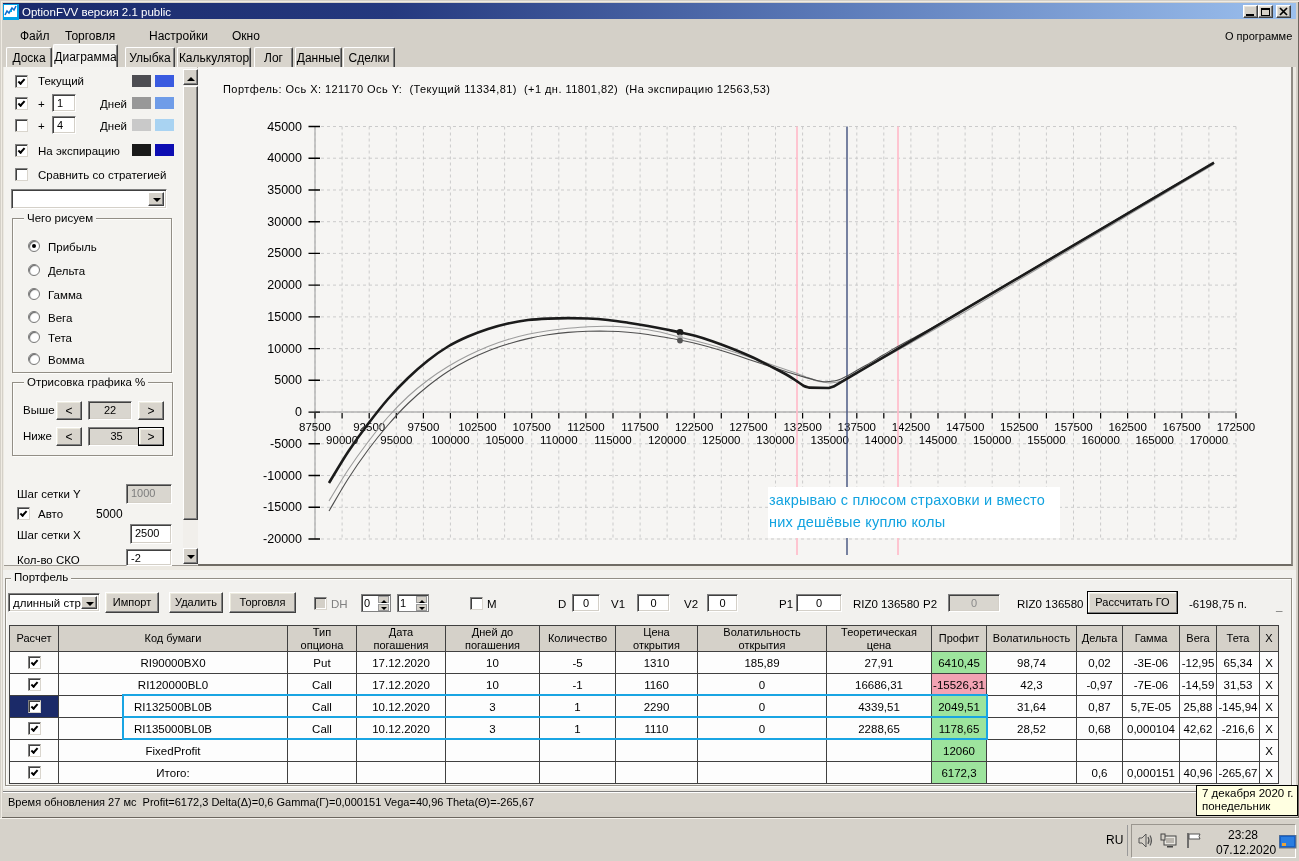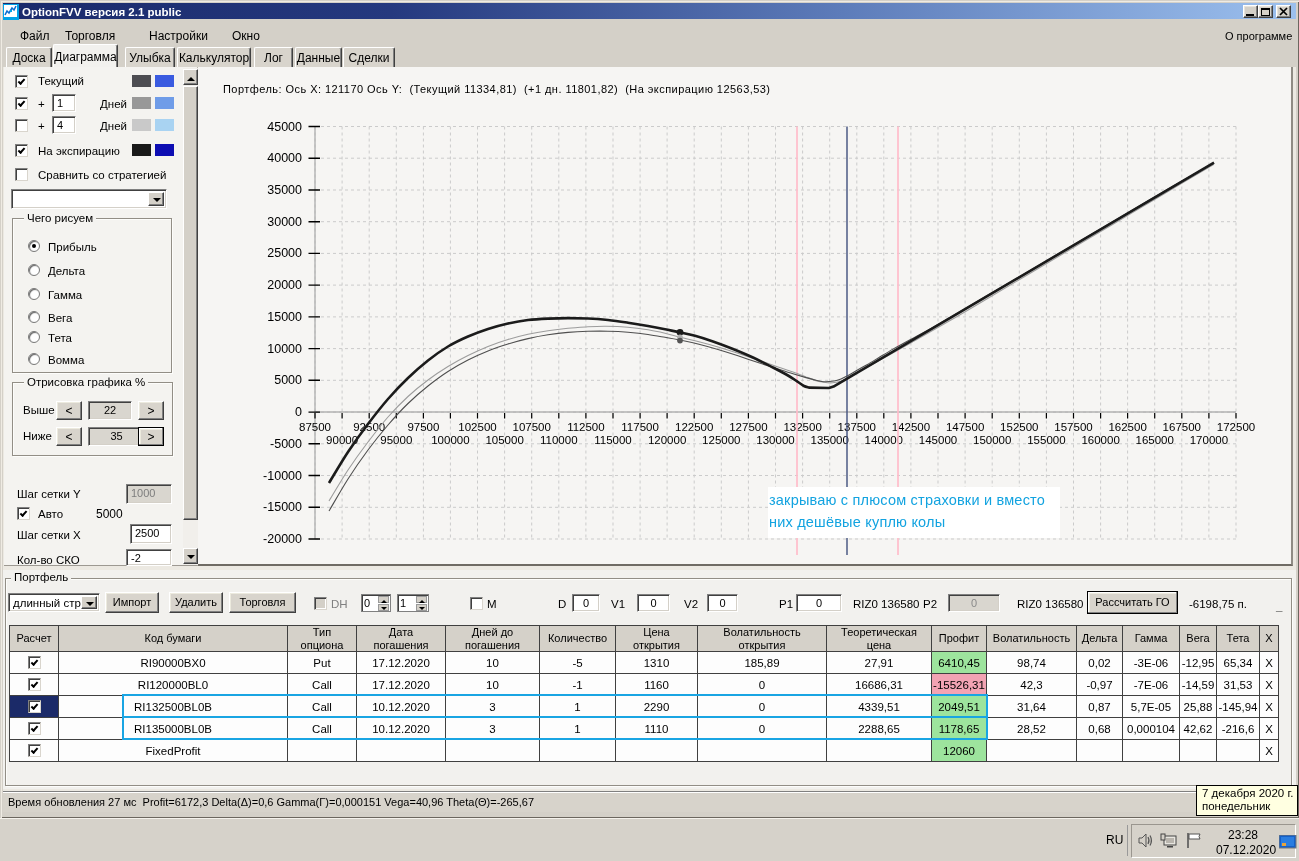--- a/index.html
+++ b/index.html
@@ -3,21 +3,21 @@
 * { margin:0; padding:0; box-sizing:border-box; }
 html,body { width:1299px; height:861px; overflow:hidden; }
 body { font-family:"Liberation Sans",sans-serif; font-size:11.5px; color:#000;
        background:#d6d2ca; position:relative; }
 .abs { position:absolute; }
 .win { position:absolute; left:0; top:0; width:1299px; height:818px; background:#d4d0c8;
        border-left:1px solid #d4d0c8; border-top:1px solid #d4d0c8;
        box-shadow: inset 1px 1px 0 #efebe3, inset -1px -1px 0 #6c675f; }
 .titlebar { position:absolute; left:3px; top:3px; width:1293px; height:16px; font-size:11.5px;
    background:linear-gradient(90deg,#1a2a6b 0%,#25397f 30%,#5d7cba 65%,#9cc0ee 100%);
-   color:#fff; font-weight:bold; }
+   color:#fff; font-weight:normal; }
 .titlebar .txt { position:absolute; left:19px; top:3px; }
 .tbtn { position:absolute; top:2px; width:15px; height:13px; background:#d4d0c8;
    border:1px solid #404040; border-top-color:#fff; border-left-color:#fff;
    box-shadow: inset -1px -1px 0 #808080, inset 1px 1px 0 #e8e4dc; }
 .menubar { position:absolute; left:3px; top:21px; width:1293px; height:23px; background:#d4d0c8; font-size:12px;}
 .menubar span { position:absolute; top:8px; }
 .tabrow { position:absolute; left:3px; top:44px; width:1293px; height:23px; background:#d4d0c8; font-size:12px;}
 .tab { position:absolute; top:3px; height:20px; background:#d8d4cc; text-align:center;
    border:1px solid #404040; border-bottom:none; border-top-color:#fff; border-left-color:#fff;
    box-shadow: inset -1px 0 0 #808080; border-radius:2px 2px 0 0; padding-top:3px;}
@@ -463,20 +463,42 @@
         <td></td>
         <td></td>
         <td class="grn">12060</td>
         <td></td>
         <td></td>
         <td></td>
         <td></td>
         <td></td>
         <td>X</td>
       </tr>
+      <tr>
+        <td>
+          <div class="cb" style="position:relative;margin:0 auto">
+            <div class="tick"></div>
+          </div>
+        </td>
+        <td>Итого:</td>
+        <td></td>
+        <td></td>
+        <td></td>
+        <td></td>
+        <td></td>
+        <td></td>
+        <td></td>
+        <td class="grn">6172,3</td>
+        <td></td>
+        <td>0,6</td>
+        <td>0,000151</td>
+        <td>40,96</td>
+        <td>-265,67</td>
+        <td>X</td>
+      </tr>
     </tbody>
   </table>
 <div class="cyanbox" style="left:122px;top:694px;width:866px;height:46px"></div>
 <div class="abs" style="left:122px;top:716px;width:866px;height:2px;background:#19a5e3;z-index:6"></div>
 <div class="statusbar">
     <div class="lbl" style="left:5px;top:4px;font-size:11px">Время обновления 27 мс&nbsp;&nbsp;Profit=6172,3 Delta(Δ)=0,6 Gamma(Γ)=0,000151 Vega=40,96 Theta(Θ)=-265,67</div>
   </div>
 <div class="taskbar">
 <div class="lbl" style="left:1106px;top:14px;font-size:12px">RU</div>
 <div class="abs" style="left:1127px;top:6px;width:1px;height:31px;background:#999"></div>

